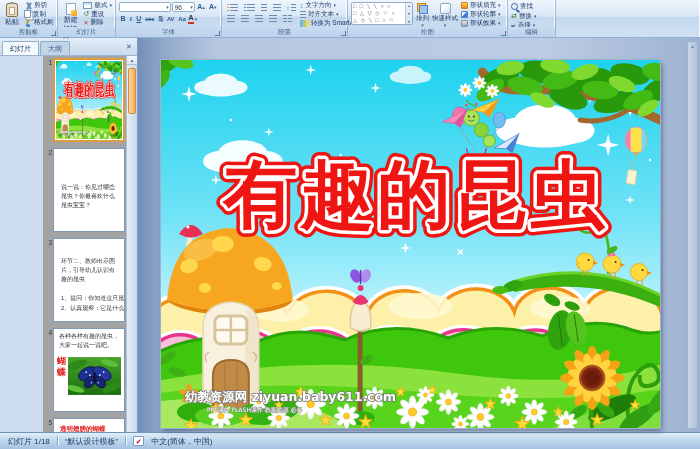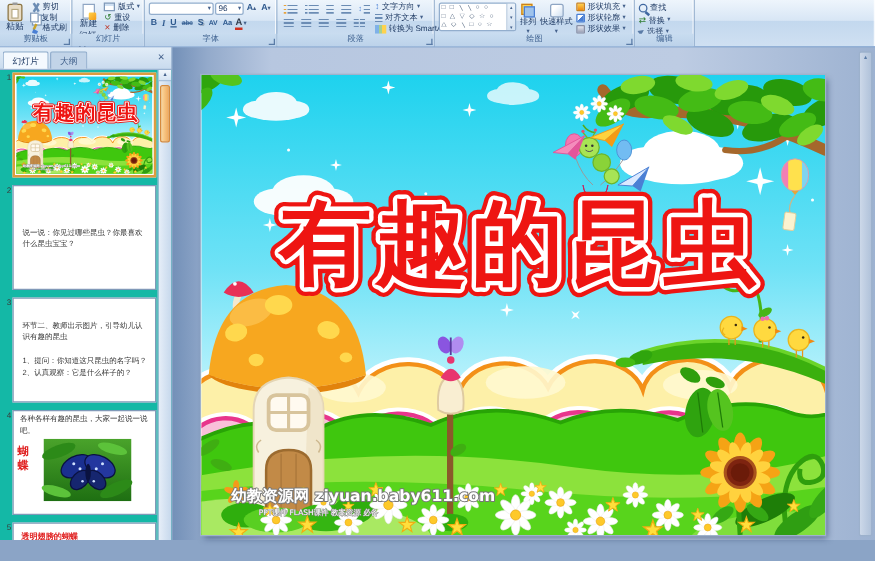--- a/index.html
+++ b/index.html
@@ -71,21 +71,21 @@
 
   
   .work{height:394px;display:flex;}
   .sidebar{width:138px;flex:0 0 auto;display:flex;flex-direction:column;background:#cddcee;border-right:1px solid #7e9cc0;}
   .tabbar{height:18px;background:linear-gradient(#e2edf8,#c9dbee);display:flex;align-items:flex-end;
           padding:2px 2px 0;gap:1px;border-bottom:1px solid #9ab4d2;}
   .tab{font-size:7px;padding:2px 7px 1px;border:1px solid #93aecd;border-bottom:none;border-radius:2px 2px 0 0;white-space:nowrap;}
   .tab.active{background:#f4f9fe;color:#1f3a63;}
   .tab.inactive{background:#c2d4e8;color:#41608a;}
   .tab-close{margin-left:auto;width:12px;height:12px;font-size:7px;line-height:12px;text-align:center;color:#44618c;margin-bottom:2px;}
-  .thumbs{position:relative;flex:1;overflow:hidden;background:#14b8a6;}
+  .thumbs{position:relative;flex:1;overflow:hidden;background:#a3a3a3;margin-left:43px;}
   .trow{position:absolute;left:1px;right:12px;height:84px;display:flex;gap:1px;}
   .tnum{width:8px;font-size:6.5px;color:#3a3a3a;padding-top:1px;text-align:right;}
   .tframe{flex:1;background:#fff;border:1px solid #8099b8;position:relative;overflow:hidden;}
   .tframe.sel{border:2px solid #dd9c3f;padding:1px;}
   .tframe.sel svg{display:block;}
   .ttext{font-size:6px;line-height:1.5;color:#333;}
   .s2text{padding:34px 7px 0;}
   .s3h{padding:18px 7px 0;font-size:6px;line-height:1.5;color:#333;}
   .s3l{padding:9px 7px 0;font-size:6px;line-height:1.7;color:#333;}
   .s3l div{white-space:nowrap;}
@@ -756,14 +756,22 @@
         <svg viewBox="0 0 500 368" width="100%" height="100%" preserveAspectRatio="none">
             <use href="#scene"></use>
           </svg>
       </div>
       <div class="v-scroll">
         <div class="vs-btn">▴</div>
       </div>
     </div>
   </div>
 
+  <div class="status">
+    <span>幻灯片 1/18</span>
+    <span class="sep"></span>
+    <span>“默认设计模板”</span>
+    <span class="sep"></span>
+    <span class="spell">✔</span>
+    <span>中文(简体，中国)</span>
+  </div>
 
 </div>
 
 </body></html>

